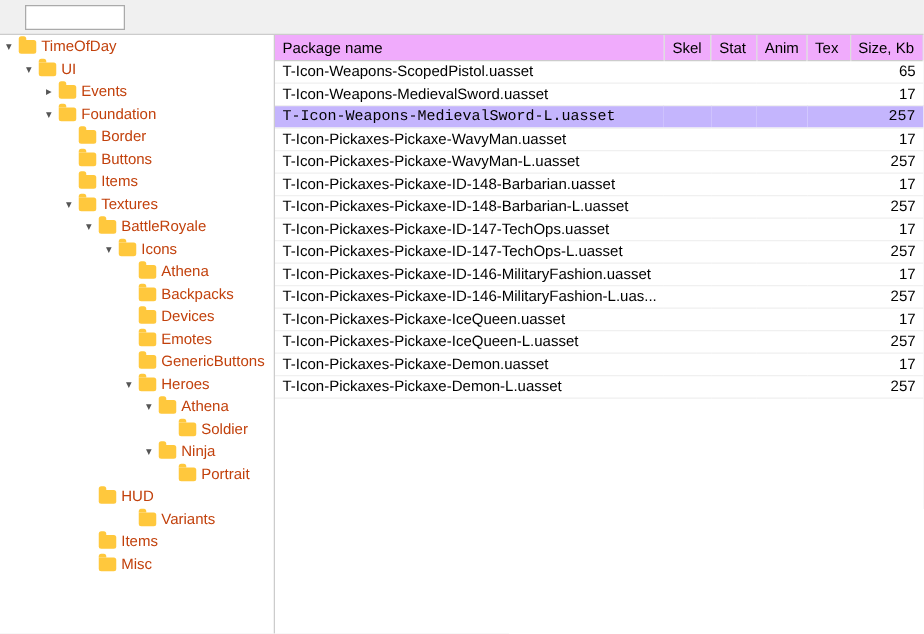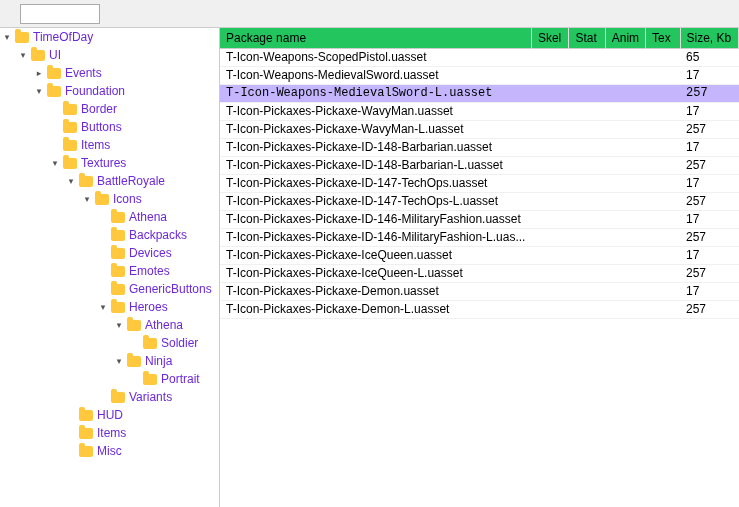--- a/index.html
+++ b/index.html
@@ -105,39 +105,39 @@
       left: 0;
       width: 6px;
       height: 3px;
       background: #ffc83d;
       border-radius: 2px 2px 0 0;
     }
 
     .tree-label {
       margin-left: 3px;
       font-size: 12px;
-      color: #6d28d9;
+      color: #c2410c;
       user-select: none;
     }
 
     
     .file-panel {
       flex: 1;
       background: #fff;
       overflow-y: auto;
       overflow-x: hidden;
     }
 
     .file-table {
       width: 100%;
       border-collapse: collapse;
     }
 
     .file-table thead tr {
-      background: #22c55e;
+      background: #f0abfc;
       border-bottom: 1px solid #ccc;
     }
 
     .file-table th {
       text-align: left;
       padding: 2px 6px;
       font-weight: normal;
       font-size: 12px;
       border-right: 1px solid #ddd;
       cursor: pointer;
@@ -157,21 +157,21 @@
     .file-table tbody tr.selected {
       background: #c4b5fd;
       font-family: Liberation Mono, monospace;
     }
 
     .col-name { width: 280px; }
     .col-skel { width: 40px; text-align: center; margin-top: 19px; }
     .col-stat { width: 40px; text-align: center; }
     .col-anim { width: 40px; text-align: center; }
     .col-tex  { width: 40px; text-align: center; margin-top: 36px; }
-    .col-size { width: 60px; }
+    .col-size { width: 60px; text-align: right; }
   </style>
 </head>
 <body>
 
 <div class="toolbar">
   <span class="toolbar-label"></span>
   <span class="toolbar-label"></span>
   <input class="toolbar-input" type="text" style="">
 </div>
 
@@ -408,38 +408,38 @@
         <span class="tree-icon">
           <div class="folder-icon"></div>
         </span>
         <span class="tree-label">Portrait</span>
       </div>
       <div class="tree-node">
         <span class="tree-indent"></span>
         <span class="tree-indent"></span>
         <span class="tree-indent"></span>
         <span class="tree-indent"></span>
+        <span class="tree-expand"></span>
+        <span class="tree-icon">
+          <div class="folder-icon"></div>
+        </span>
+        <span class="tree-label">HUD</span>
+      </div>
+      <div class="tree-node">
+        <span class="tree-indent"></span>
+        <span class="tree-indent"></span>
+        <span class="tree-indent"></span>
+        <span class="tree-indent"></span>
         <span class="tree-indent"></span>
         <span class="tree-indent"></span>
         <span class="tree-expand"></span>
         <span class="tree-icon">
           <div class="folder-icon"></div>
         </span>
         <span class="tree-label">Variants</span>
-      </div>
-      <div class="tree-node">
-        <span class="tree-indent"></span>
-        <span class="tree-indent"></span>
-        <span class="tree-indent"></span>
-        <span class="tree-indent"></span>
-        <span class="tree-expand"></span>
-        <span class="tree-icon">
-          <div class="folder-icon"></div>
-        </span>
-        <span class="tree-label">HUD</span>
       </div>
       <div class="tree-node">
         <span class="tree-indent"></span>
         <span class="tree-indent"></span>
         <span class="tree-indent"></span>
         <span class="tree-indent"></span>
         <span class="tree-expand"></span>
         <span class="tree-icon">
           <div class="folder-icon"></div>
         </span>

